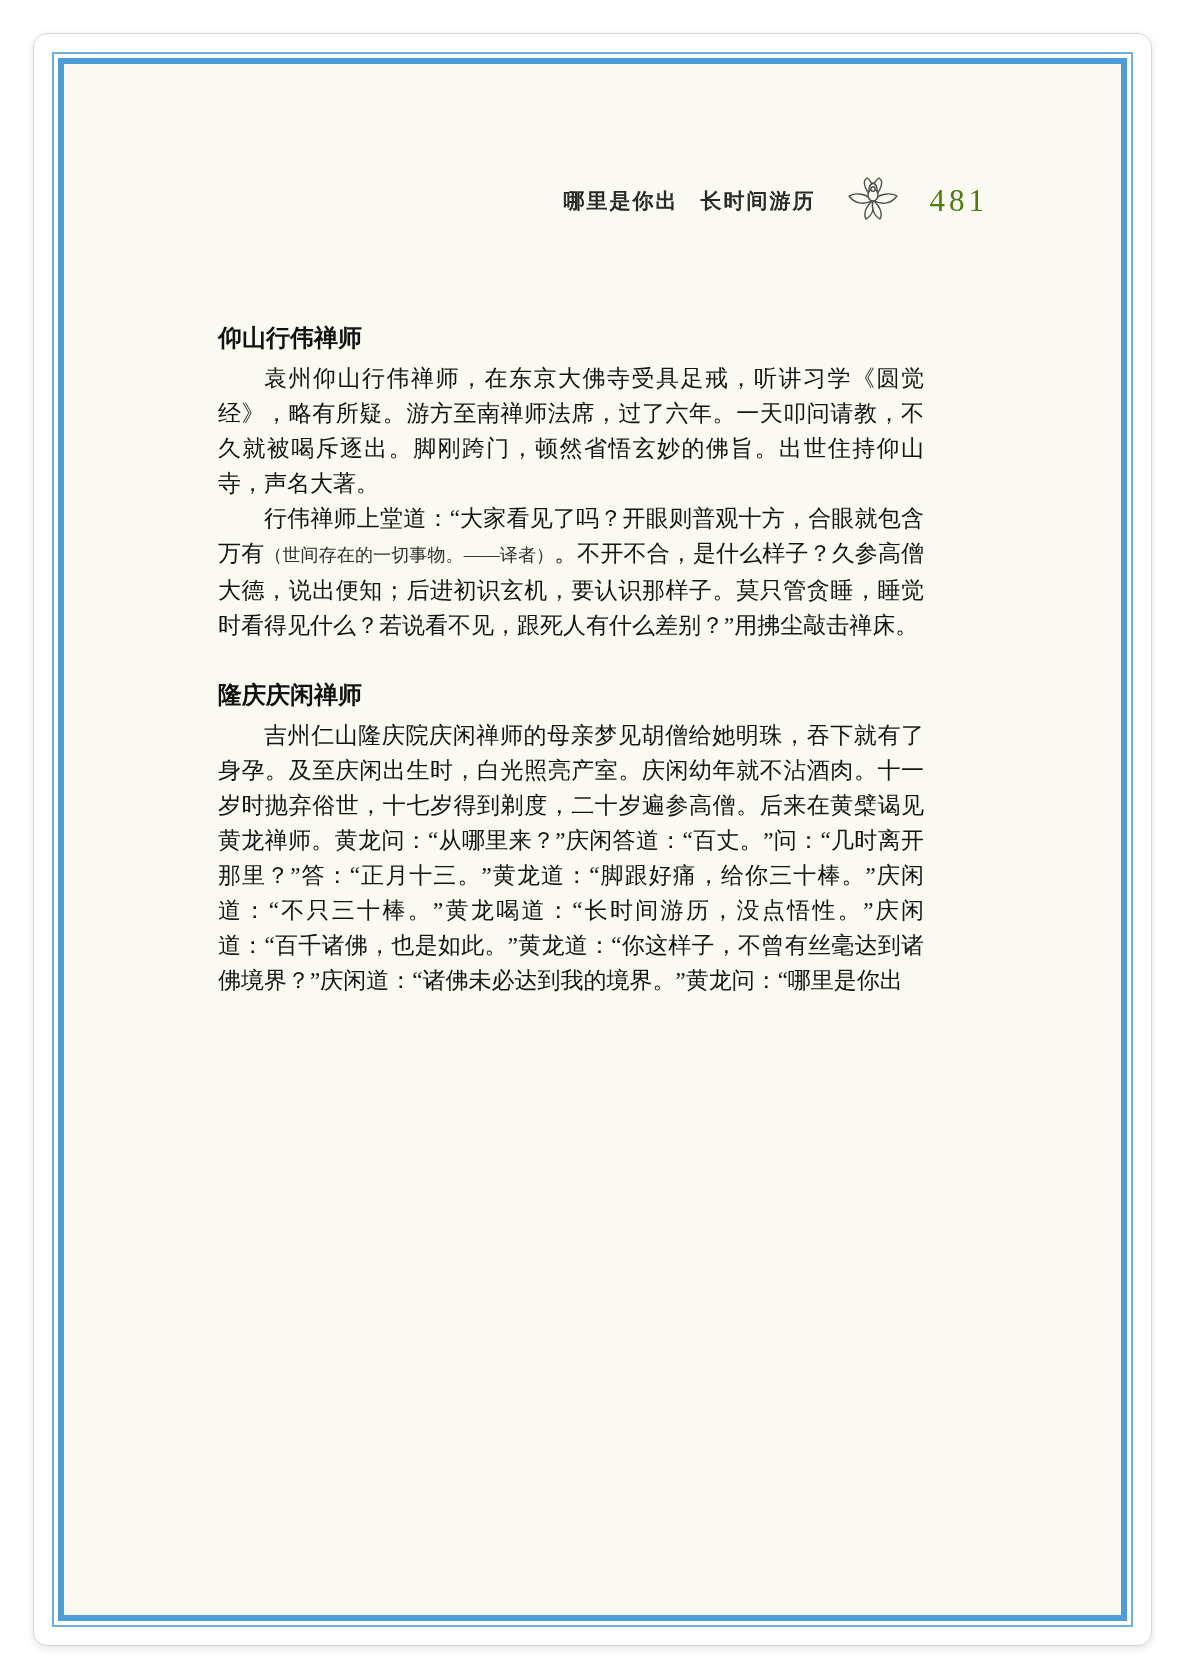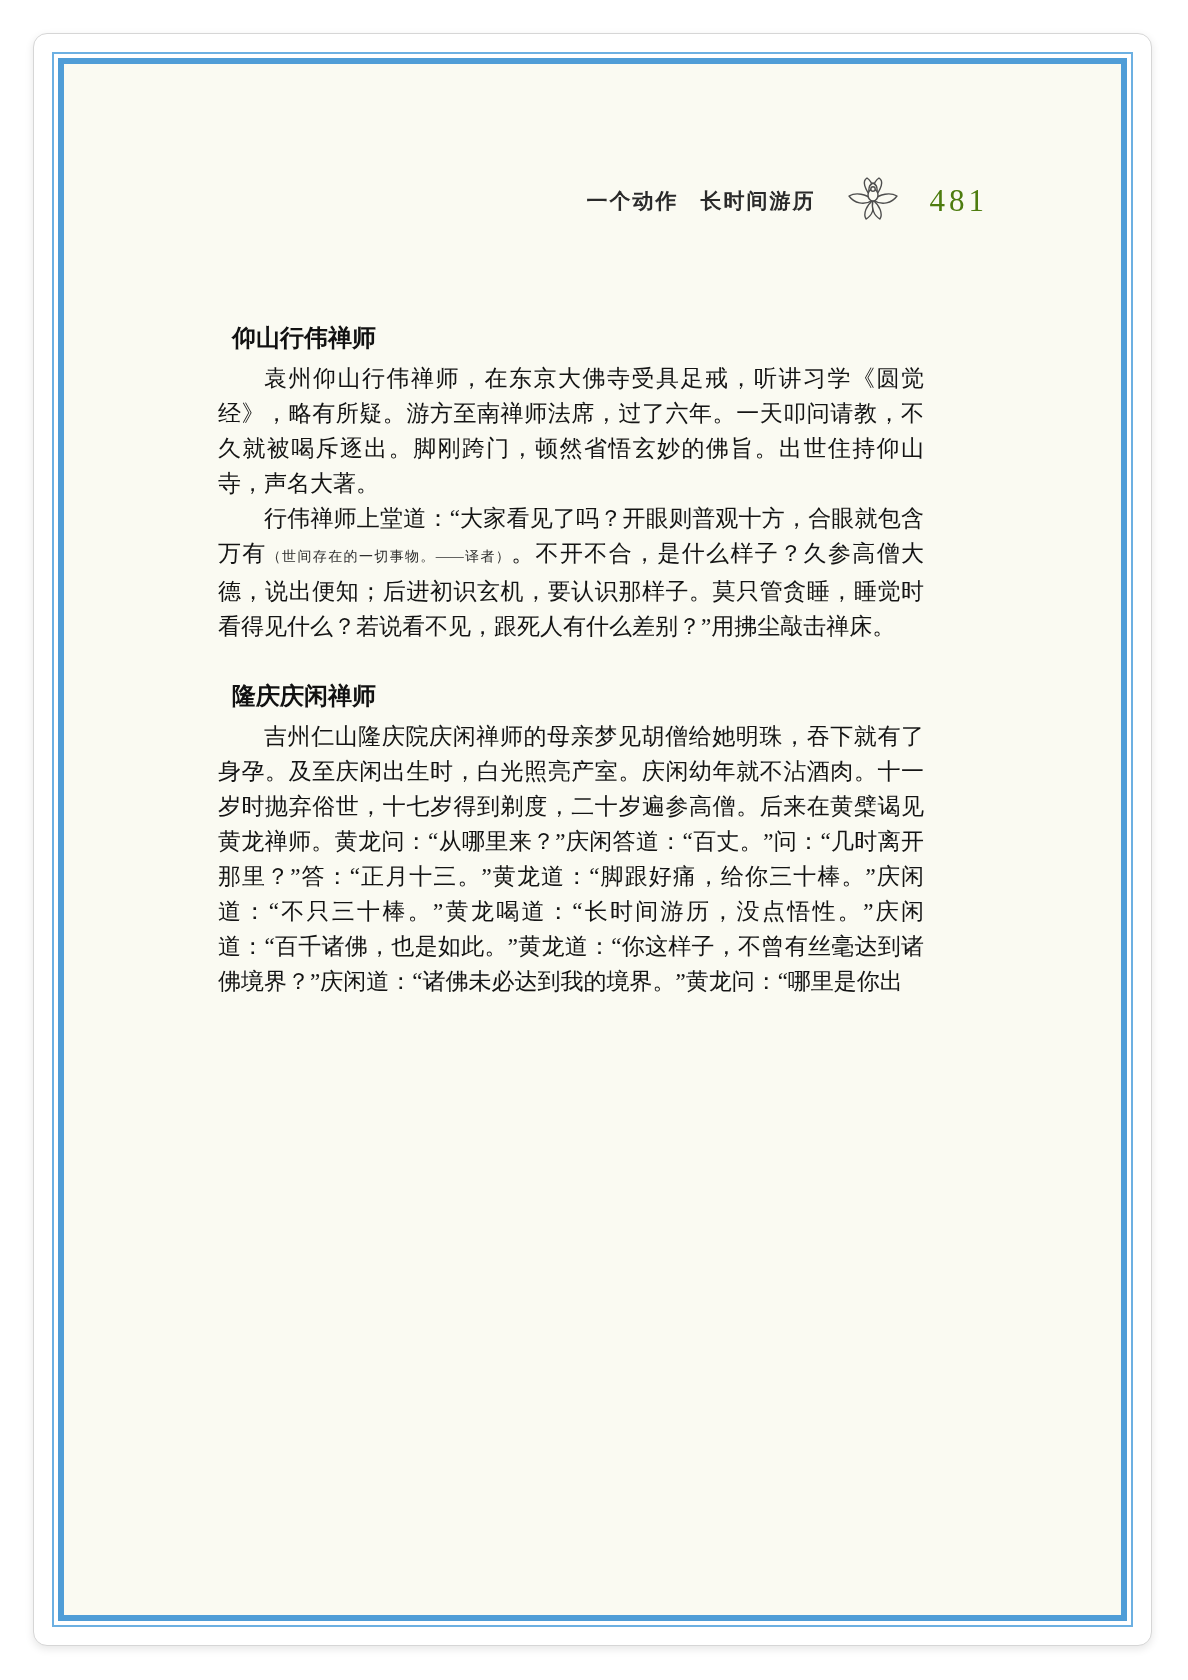--- a/index.html
+++ b/index.html
@@ -80,39 +80,39 @@
   .body-text p.para {
     margin: 0;
     text-indent: 2em;
   }
   .body-text h2.section-heading {
     font-family: "Liberation Sans", sans-serif;
     font-size: 24px;
     line-height: 35px;
     font-weight: 700;
     color: #111;
-    margin: 34px 0 6px 14px;
+    margin: 34px 0 6px 0;
   }
   .note {
-    font-size: 14px;
+    font-size: 18px;
     color: #2e2e2e;
   }
 </style>
 </head>
 <body>
 
 <div class="page">
   <div class="card">
     <div class="frame-thin">
       <div class="frame-thick">
         <div class="content">
 
           <div class="header-row">
             <div class="head-text">
-              <span class="vol">一个动作</span><span>长时间游历</span>
+              <span class="vol">哪里是你出</span><span>长时间游历</span>
             </div>
             <span class="flower">
               <svg width="62" height="46" viewBox="0 0 62 46" fill="none" xmlns="http://www.w3.org/2000/svg">
                 <g stroke="#4d4d4d" stroke-width="1.4" fill="#fafaf2" stroke-linejoin="round">
 
                   <path d="M31 24 C24 18 14 16 7 20 C12 27 22 30 31 24 Z"></path>
                   <path d="M31 24 C38 18 48 16 55 20 C50 27 40 30 31 24 Z"></path>
                   <path d="M31 24 C22 12 20 5 25 2 C31 6 33 16 31 24 Z"></path>
                   <path d="M31 24 C40 12 42 5 37 2 C31 6 29 16 31 24 Z"></path>
                   <path d="M31 24 C24 30 21 38 24 43 C30 40 33 32 31 24 Z"></path>

